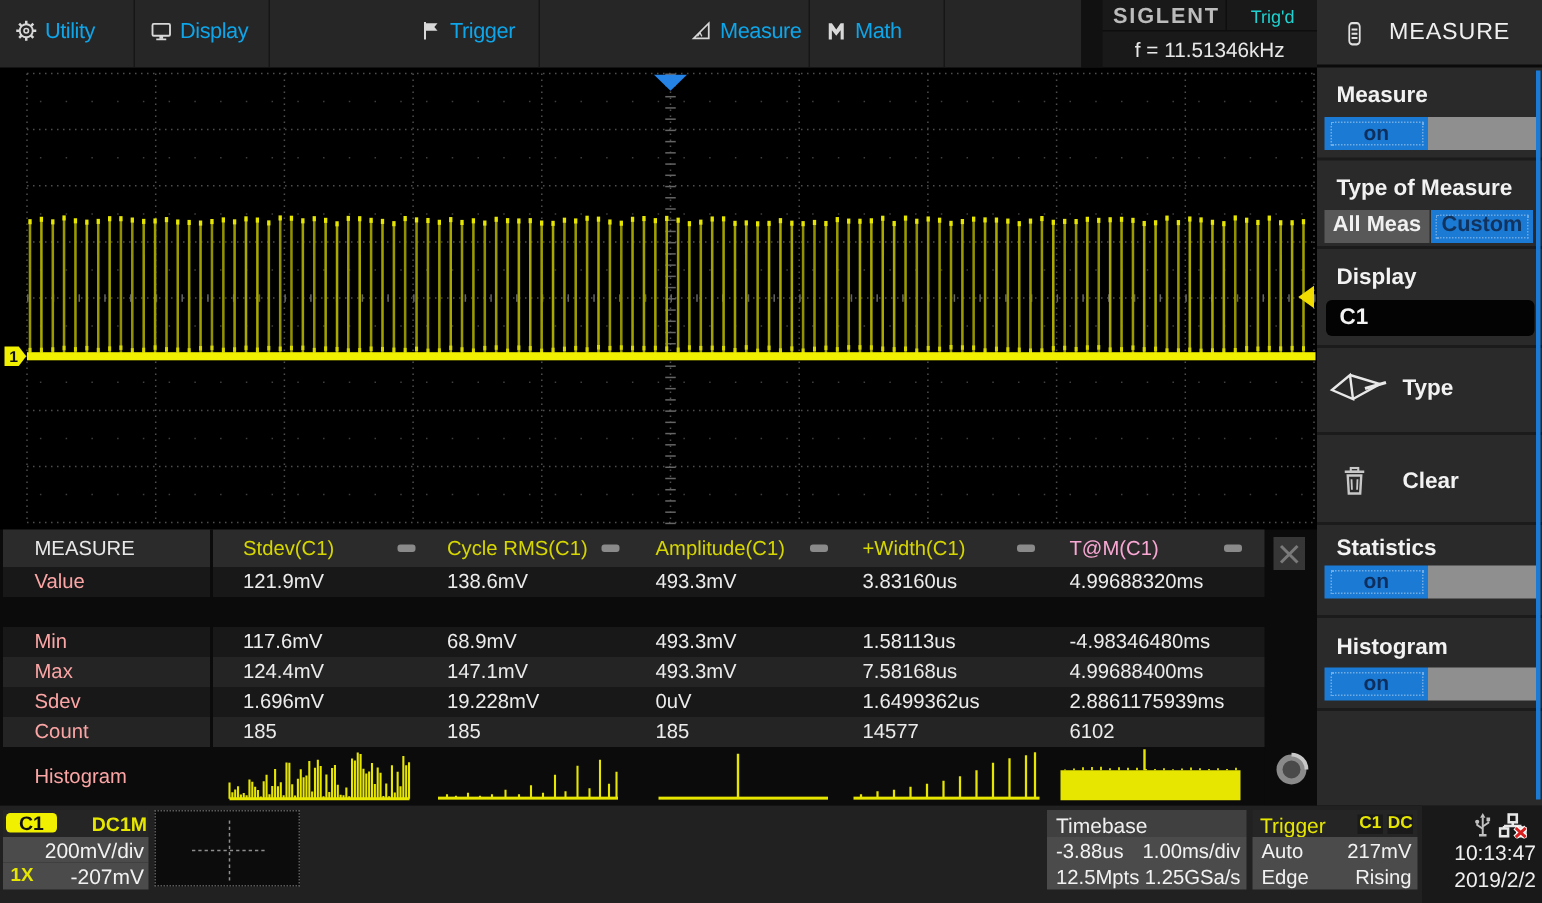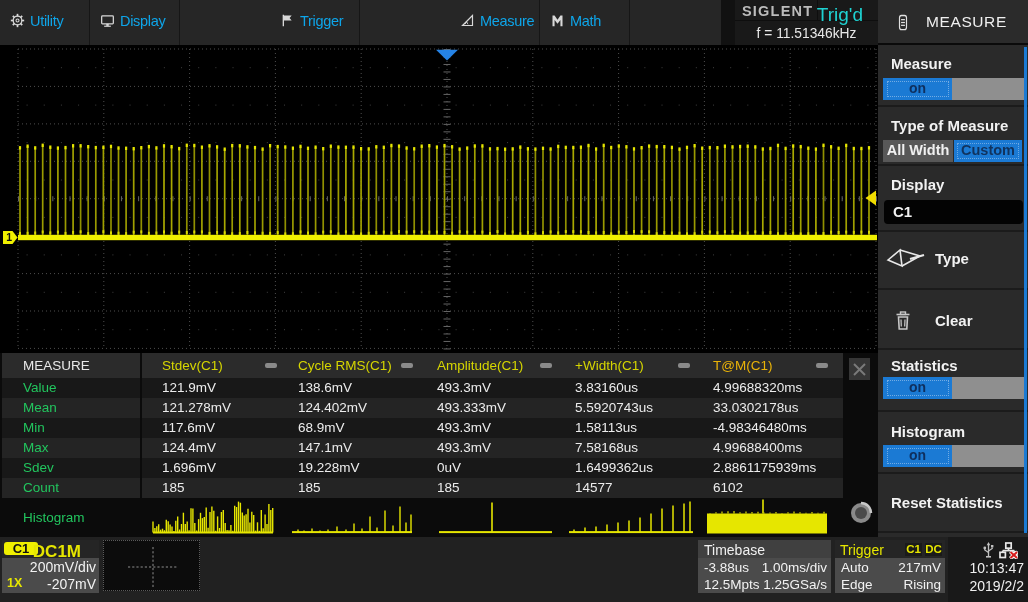--- a/index.html
+++ b/index.html
@@ -1,38 +1,38 @@
 <!DOCTYPE html>
 <html><head><meta charset="utf-8"><style>
 * {margin:0;padding:0;box-sizing:border-box}
 html,body {width:1028px;height:602px;background:#000;font-family:"Liberation Sans",sans-serif;overflow:hidden;position:relative}
 .menubar {position:absolute;left:0;top:0;width:721px;height:45px;background:#262626}
 .mitem {position:absolute;top:0;width:90px;height:45px;border-right:1px solid #161616;display:flex;align-items:center;padding-left:10px;padding-bottom:4px}
 .mitem span {color:#0ea5e9;font-size:14.5px;margin-left:5px;letter-spacing:-0.3px}
 .siglent {position:absolute;left:721px;top:0;width:157px;height:45px;background:#191919;border-left:14px solid #111}
 .slogo {position:absolute;left:7px;top:2.5px;font-size:14.5px;font-weight:bold;color:#bcbcbc;letter-spacing:1.2px}
-.trigd {position:absolute;right:15px;top:4px;font-size:19px;color:#1fd2d2}
+.trigd {position:absolute;right:15px;top:4px;font-size:12px;color:#1fd2d2}
 .freq {position:absolute;left:0;width:100%;top:25.5px;font-size:13.8px;color:#e8e8e8;text-align:center}
 .sb {position:absolute;left:878px;top:0;width:150px;height:537px;background:#2a2a2a}
 .sbh {position:absolute;left:0;top:0;width:150px;height:45px;background:#2b2b2b;border-bottom:2px solid #0a0a0a}
 .sbh svg {position:absolute;left:18px;top:14px}
 .sbht {position:absolute;left:48px;top:13px;font-size:15.5px;color:#f0f0f0;letter-spacing:0.6px}
 .sec {position:absolute;left:0;width:150px;border-bottom:2px solid #1b1b1b}
 .slab {position:absolute;left:13px;color:#f2f2f2;font-size:15px;font-weight:bold}
 .tg {position:absolute;left:5px;width:141px;height:22px}
 .tgon {position:absolute;left:0;width:69px;height:22px;background:#1b7ad4;color:#0e2f5e;font-size:14px;font-weight:bold;text-align:center;line-height:21px}
 .tgon i {position:absolute;left:4px;top:3px;right:3px;bottom:3px;border:1px dotted rgba(255,255,255,0.38);font-style:normal}
 .tgoff {position:absolute;left:69px;width:72px;height:22px;background:#8f8f8f}
 .btn {position:absolute;height:22px;font-size:14.5px;font-weight:bold;text-align:center;line-height:21px}
 .srcin {position:absolute;left:6px;top:32px;width:139px;height:24px;background:#030303;border-radius:4px;color:#f2f2f2;font-size:15px;font-weight:bold;padding-left:9px;line-height:23px}
 .scroll {position:absolute;left:146px;top:47px;width:3px;height:486px;background:#1b7ad4}
 .mtable {position:absolute;left:0;top:353px;width:878px;height:184px;background:#0b0b0b}
 .trow {position:absolute;left:2px;width:841px}
 .thead {background:#2b2b2b}
-.tlab {position:absolute;left:21px;color:#22c55e;font-size:13.5px;line-height:20px}
+.tlab {position:absolute;left:21px;color:#fca5a5;font-size:13.5px;line-height:20px}
 .thead .tlab {line-height:25px}
 .tc {position:absolute;color:#ececec;font-size:13.5px;line-height:20px}
 .thead .tc {line-height:25px}
 .minus {position:absolute;top:10px;width:12px;height:4.5px;background:#8a8a8a;border-radius:2px}
 .xbtn {position:absolute;left:847px;top:5px;width:21px;height:22px;background:#363636}
 .xbtn svg {position:absolute;left:0;top:0}
 .vseam {position:absolute;left:140px;top:0;width:2px;height:145px;background:#0b0b0b}
 .bbar {position:absolute;left:0;top:537px;width:1028px;height:65px;background:#212121}
 .chbox {position:absolute;left:2px;top:3px;width:97px;height:52.5px}
 .chr {position:absolute;left:0;width:100%;height:17.5px}
@@ -566,21 +566,21 @@
     <polygon points="3,186 12.5,186 17.5,192.5 12.5,199 3,199" fill="#f0f000"></polygon>
     <text x="6.2" y="196" font-size="10.5" font-weight="bold" fill="#111">1</text>
   </svg>
 <div class="mtable">
     <div class="trow thead" style="top:0;height:25px">
       <span class="tlab" style="color:#e8e8e8">MEASURE</span>
       <span class="tc" style="left:160px;color:#d6d600">Stdev(C1)</span>
       <span class="tc" style="left:296px;color:#d6d600">Cycle RMS(C1)</span>
       <span class="tc" style="left:435px;color:#d6d600">Amplitude(C1)</span>
       <span class="tc" style="left:573px;color:#d6d600">+Width(C1)</span>
-      <span class="tc" style="left:711px;color:#eab308">T@M(C1)</span>
+      <span class="tc" style="left:711px;color:#f9a8d4">T@M(C1)</span>
       <div class="minus" style="left:263px"></div>
       <div class="minus" style="left:399px"></div>
       <div class="minus" style="left:538px"></div>
       <div class="minus" style="left:676px"></div>
       <div class="minus" style="left:814px"></div>
       <div class="xbtn">
         <svg width="21" height="22" viewBox="0 0 21 22">
           <g stroke="#7a7a7a" stroke-width="2">
             <line x1="5" y1="6" x2="16" y2="17"></line>
             <line x1="16" y1="6" x2="5" y2="17"></line>
@@ -588,28 +588,20 @@
         </svg>
       </div>
     </div>
     <div class="trow" style="top:25px;height:20px;background:#181818">
       <span class="tlab">Value</span>
       <span class="tc" style="left:160px">121.9mV</span>
       <span class="tc" style="left:296px">138.6mV</span>
       <span class="tc" style="left:435px">493.3mV</span>
       <span class="tc" style="left:573px">3.83160us</span>
       <span class="tc" style="left:711px">4.99688320ms</span>
-    </div>
-    <div class="trow" style="top:45px;height:20px;background:#242424">
-      <span class="tlab">Mean</span>
-      <span class="tc" style="left:160px">121.278mV</span>
-      <span class="tc" style="left:296px">124.402mV</span>
-      <span class="tc" style="left:435px">493.333mV</span>
-      <span class="tc" style="left:573px">5.5920743us</span>
-      <span class="tc" style="left:711px">33.0302178us</span>
     </div>
     <div class="trow" style="top:65px;height:20px;background:#181818">
       <span class="tlab">Min</span>
       <span class="tc" style="left:160px">117.6mV</span>
       <span class="tc" style="left:296px">68.9mV</span>
       <span class="tc" style="left:435px">493.3mV</span>
       <span class="tc" style="left:573px">1.58113us</span>
       <span class="tc" style="left:711px">-4.98346480ms</span>
     </div>
     <div class="trow" style="top:85px;height:20px;background:#242424">
@@ -763,21 +755,21 @@
         <path d="M 859 5 A 10 10 0 0 1 869 15" stroke="#c8c8c8" stroke-width="2.5" fill="none"></path>
       </svg>
     </div>
 <div class="vseam"></div>
   </div>
 
 <div class="bbar">
   <div class="chbox">
     <div class="chr" style="top:0;background:#252525">
         <div class="c1badge">C1</div>
-        <span class="yel bold" style="position:absolute;right:18px;top:2px;font-size:17px">DC1M</span>
+        <span class="yel bold" style="position:absolute;right:1px;top:2px;font-size:13px">DC1M</span>
       </div>
     <div class="chr" style="top:17.5px;background:#4b4b4b">
         <span class="wv">200mV/div</span>
       </div>
     <div class="chr" style="top:35px;background:#4b4b4b">
         <span class="yel" style="position:absolute;left:5px;top:1px;font-size:12.5px;font-weight:bold">1X</span>
         <span class="wv">-207mV</span>
       </div>
   </div>
   <div class="dotbox"><svg width="97" height="51">
@@ -862,21 +854,21 @@
     </div>
   <div class="sec" style="top:47px;height:60px">
       <div class="slab" style="top:8px">Measure</div>
       <div class="tg" style="top:31px">
         <div class="tgon">on<i></i></div>
         <div class="tgoff"></div>
       </div>
     </div>
   <div class="sec" style="top:109px;height:57px">
       <div class="slab" style="top:8px">Type of Measure</div>
-     <div class="btn" style="left:5px;top:31px;width:70px;background:#585858;color:#f0f0f0">All Width</div>
+     <div class="btn" style="left:5px;top:31px;width:70px;background:#585858;color:#f0f0f0">All Meas</div>
      <div class="btn" style="left:76px;top:31px;width:68px;background:#1b7ad4;color:#11335e">Custom<i style="position:absolute;left:3px;top:3px;right:3px;bottom:3px;border:1px dotted rgba(255,255,255,0.35);font-style:normal"></i></div>
     </div>
   <div class="sec" style="top:168px;height:64px">
       <div class="slab" style="top:8px">Display</div>
      <div class="srcin">C1</div>
     </div>
   <div class="sec" style="top:292px;height:58px">
       <div style="position:absolute;left:15px;top:18px"><svg width="20" height="22" viewBox="0 0 20 22">
           <path d="M5.5 7 L14.5 7 L13.8 19 L6.2 19 Z" fill="none" stroke="#c8c8c8" stroke-width="1.6"></path>
           <line x1="3.5" y1="4.5" x2="16.5" y2="4.5" stroke="#c8c8c8" stroke-width="1.6"></line>
@@ -903,16 +895,13 @@
         <div class="tgoff"></div>
       </div>
     </div>
   <div class="sec" style="top:414px;height:60px">
       <div class="slab" style="top:9px">Histogram</div>
       <div class="tg" style="top:31px">
         <div class="tgon">on<i></i></div>
         <div class="tgoff"></div>
       </div>
     </div>
-  <div class="sec" style="top:476px;height:57px">
-      <div class="slab" style="top:18px">Reset Statistics</div>
-    </div>
   <div class="scroll"></div>
 </div>
 </body></html>

